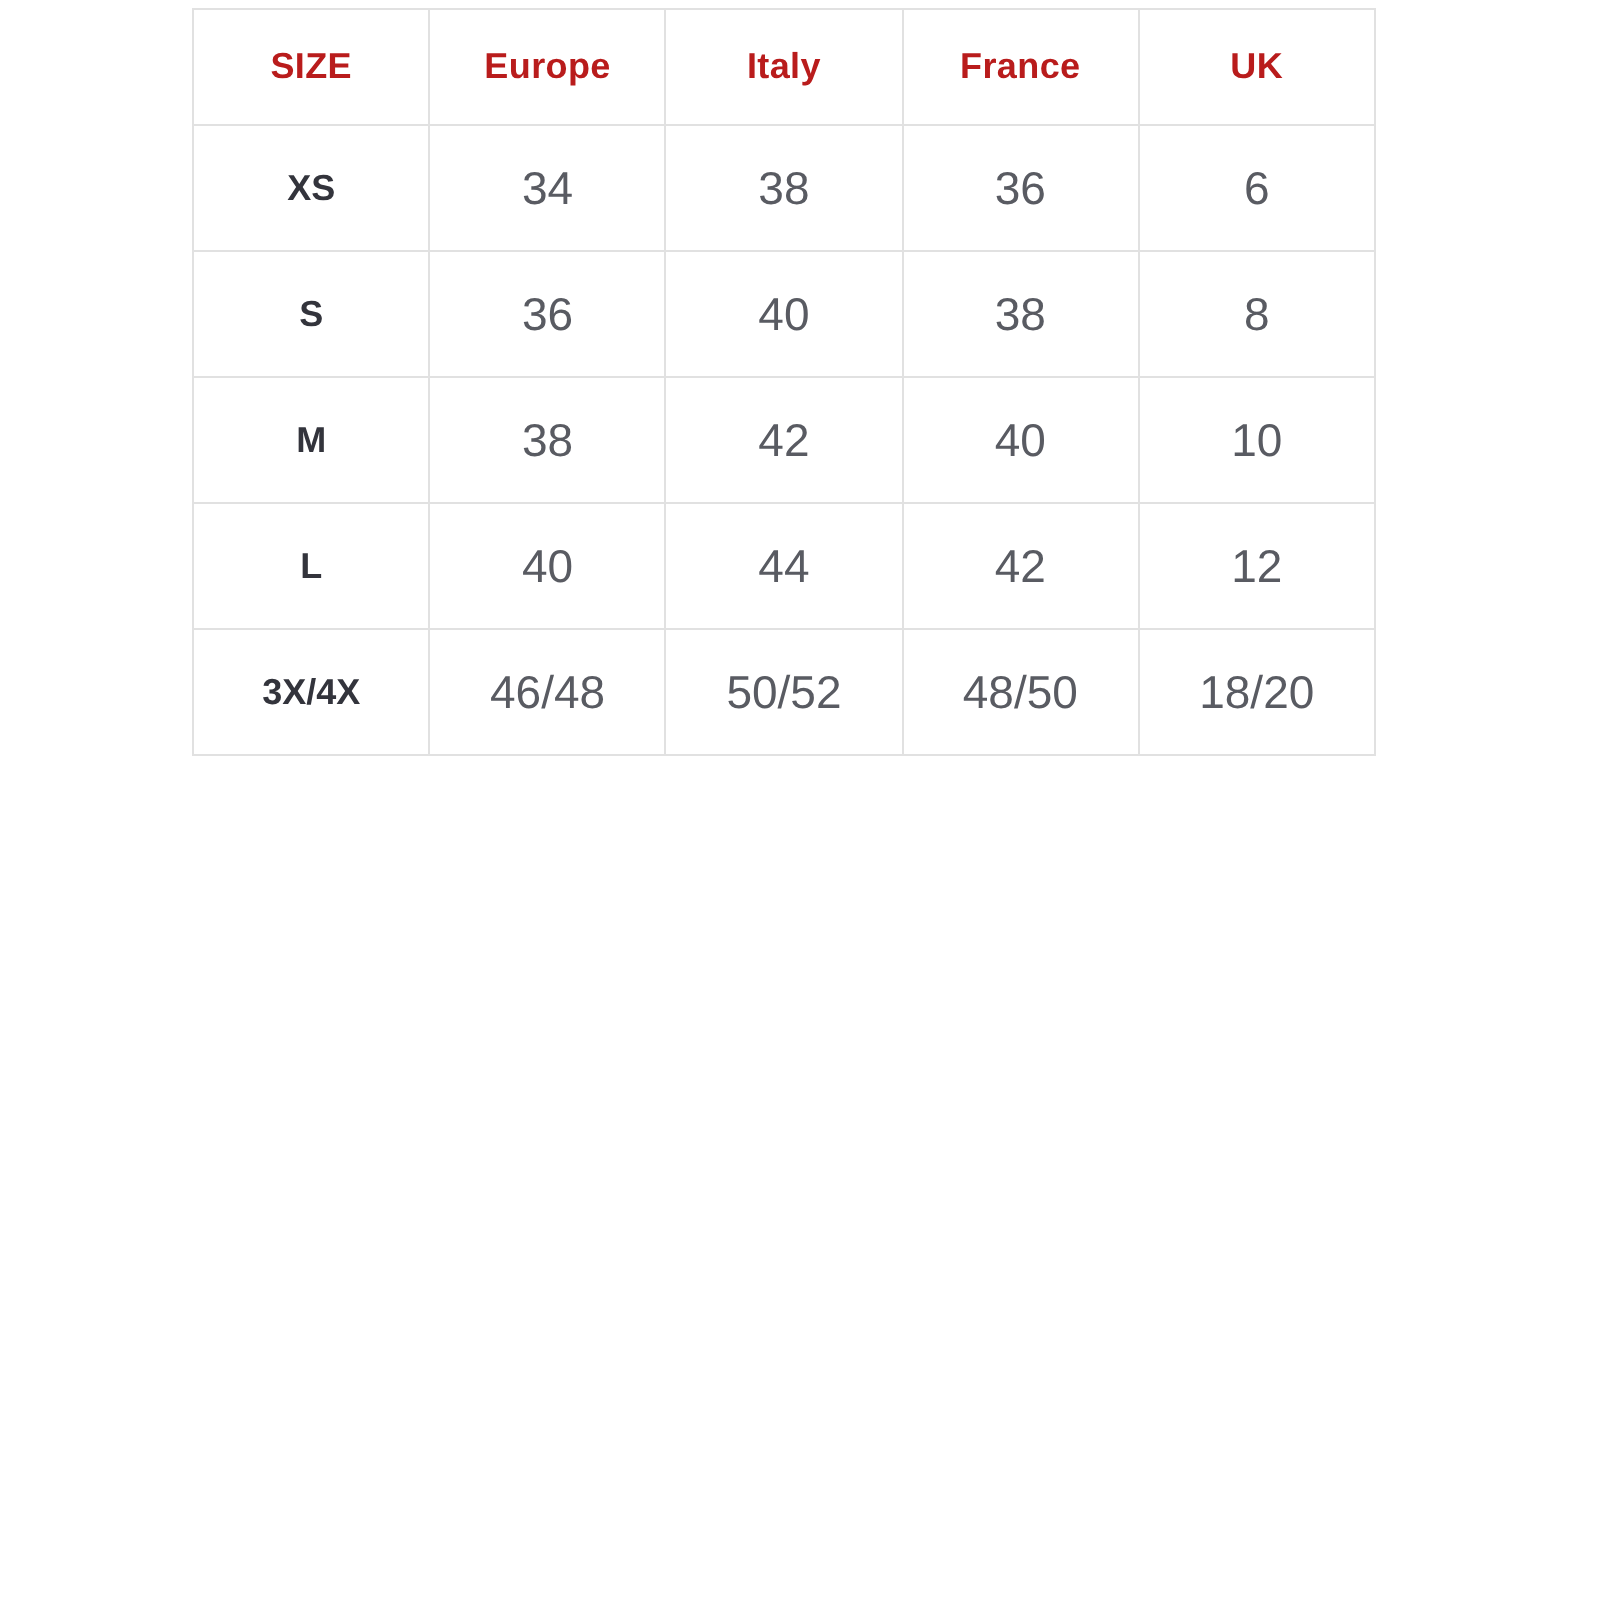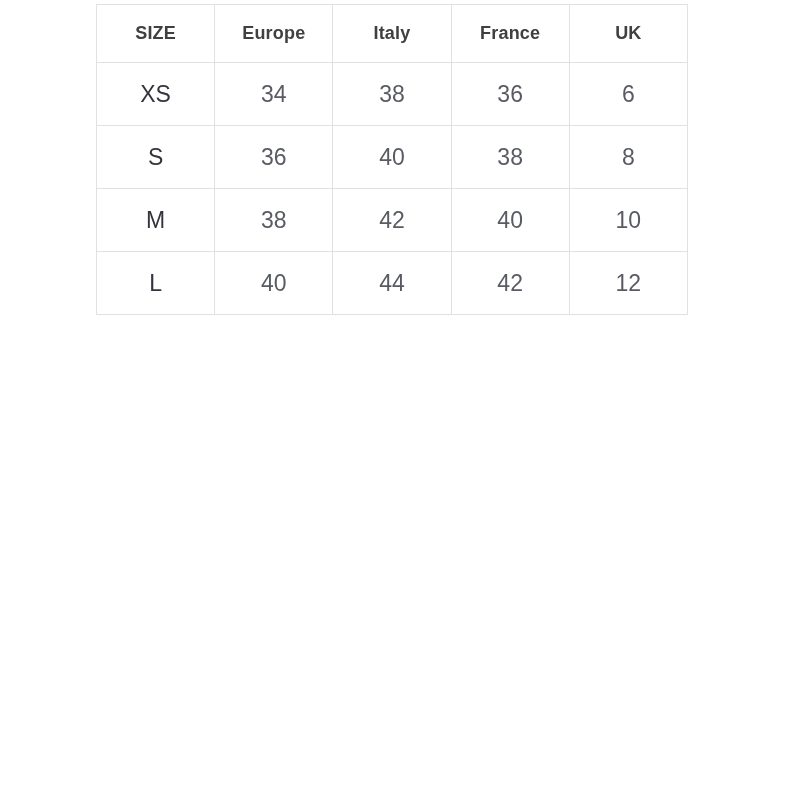--- a/index.html
+++ b/index.html
@@ -31,28 +31,28 @@
   th, td {
     border: 1px solid #e1e1e1;
     text-align: center;
     vertical-align: middle;
     background: #ffffff;
   }
   thead th {
     height: 58px;
     font-size: 18px;
     font-weight: 700;
-    color: #404040;
+    color: #b91c1c;
     letter-spacing: 0.2px;
   }
   tbody tr { height: 63px; }
   .secondary tbody tr { height: 62px; }
   tbody th {
-    font-size: 23px;
-    font-weight: 400;
+    font-size: 18px;
+    font-weight: 700;
     color: #33343c;
   }
   tbody td {
     font-size: 23px;
     font-weight: 400;
     color: #595b62;
   }
 </style>
 </head>
 <body>
@@ -92,18 +92,25 @@
             <td>40</td>
             <td>10</td>
           </tr>
           <tr>
             <th>L</th>
             <td>40</td>
             <td>44</td>
             <td>42</td>
             <td>12</td>
           </tr>
+          <tr>
+            <th>3X/4X</th>
+            <td>46/48</td>
+            <td>50/52</td>
+            <td>48/50</td>
+            <td>18/20</td>
+          </tr>
         </tbody>
     </table>
   </div>
 
 
 </div>
 
 </body></html>

